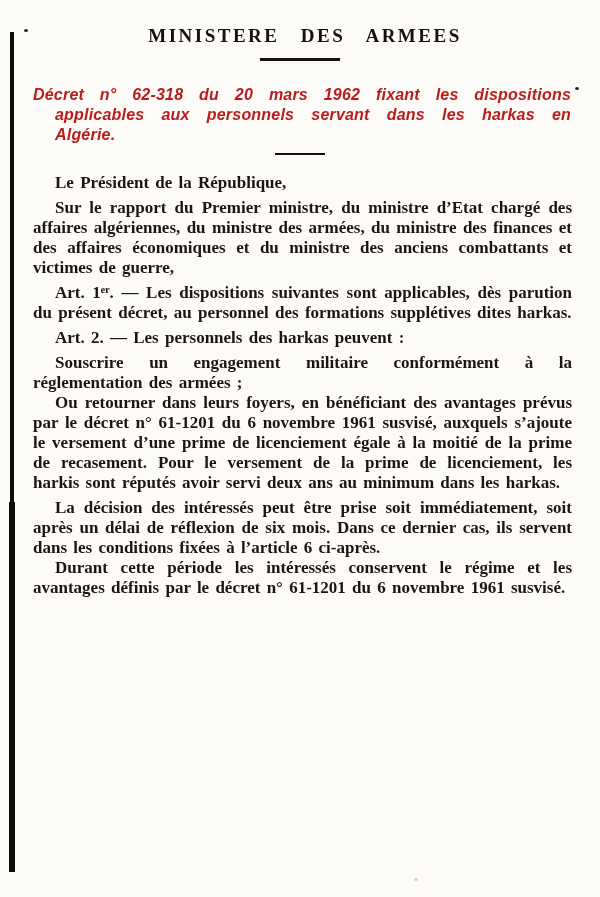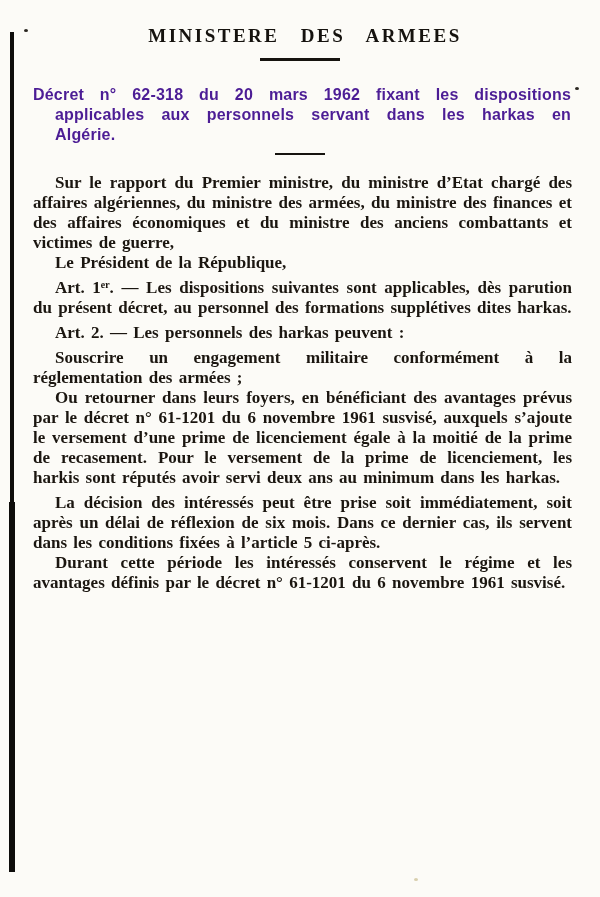--- a/index.html
+++ b/index.html
@@ -67,24 +67,25 @@
   .rule-2 { width: 50px; height: 2px; margin-top: 8px; }
 
   .decree-heading {
     font-family: "Liberation Sans", "DejaVu Sans", sans-serif;
     font-weight: bold;
     font-size: 16px;
     line-height: 20px;
     text-align: justify;
     word-spacing: 7px;
     letter-spacing: 0.2px;
-    color: #4c1d95;
+    color: #b91c1c;
     margin: 24px 29px 0 33px;
     padding-left: 22px;
     text-indent: -22px;
+    font-style: italic;
   }
 
   .body-text {
     font-family: "Liberation Serif", "DejaVu Serif", serif;
     font-weight: bold;
     font-size: 17px;
     line-height: 20px;
     text-align: justify;
     word-spacing: 2px;
     color: #1b1610;
@@ -113,23 +114,23 @@
 
   <h1 class="masthead">MINISTERE DES ARMEES</h1>
 
   <div class="rule rule-1"></div>
 
   <p class="decree-heading">Décret n° 62-318 du 20 mars 1962 fixant les dispositions applicables aux personnels servant dans les harkas en Algérie.</p>
 
   <div class="rule rule-2"></div>
 
   <div class="body-text">
+    <p class="para">Le Président de la République,</p>
     <p class="para gap">Sur le rapport du Premier ministre, du ministre d’Etat chargé des affaires algériennes, du ministre des armées, du ministre des finances et des affaires économiques et du ministre des anciens combattants et victimes de guerre,</p>
-    <p class="para">Le Président de la République,</p>
     <p class="para gap">Art. 1ᵉʳ. — Les dispositions suivantes sont applicables, dès parution du présent décret, au personnel des formations supplétives dites harkas.</p>
     <p class="para gap">Art. 2. — Les personnels des harkas peuvent :</p>
     <p class="para gap">Souscrire un engagement militaire conformément à la réglementation des armées ;</p>
     <p class="para">Ou retourner dans leurs foyers, en bénéficiant des avantages prévus par le décret n° 61-1201 du 6 novembre 1961 susvisé, auxquels s’ajoute le versement d’une prime de licenciement égale à la moitié de la prime de recasement. Pour le versement de la prime de licenciement, les harkis sont réputés avoir servi deux ans au minimum dans les harkas.</p>
-    <p class="para gap">La décision des intéressés peut être prise soit immédiatement, soit après un délai de réflexion de six mois. Dans ce dernier cas, ils servent dans les conditions fixées à l’article 5 ci-après.</p>
+    <p class="para gap">La décision des intéressés peut être prise soit immédiatement, soit après un délai de réflexion de six mois. Dans ce dernier cas, ils servent dans les conditions fixées à l’article 6 ci-après.</p>
     <p class="para">Durant cette période les intéressés conservent le régime et les avantages définis par le décret n° 61-1201 du 6 novembre 1961 susvisé.</p>
   </div>
 
 </div>
 
 </body></html>

